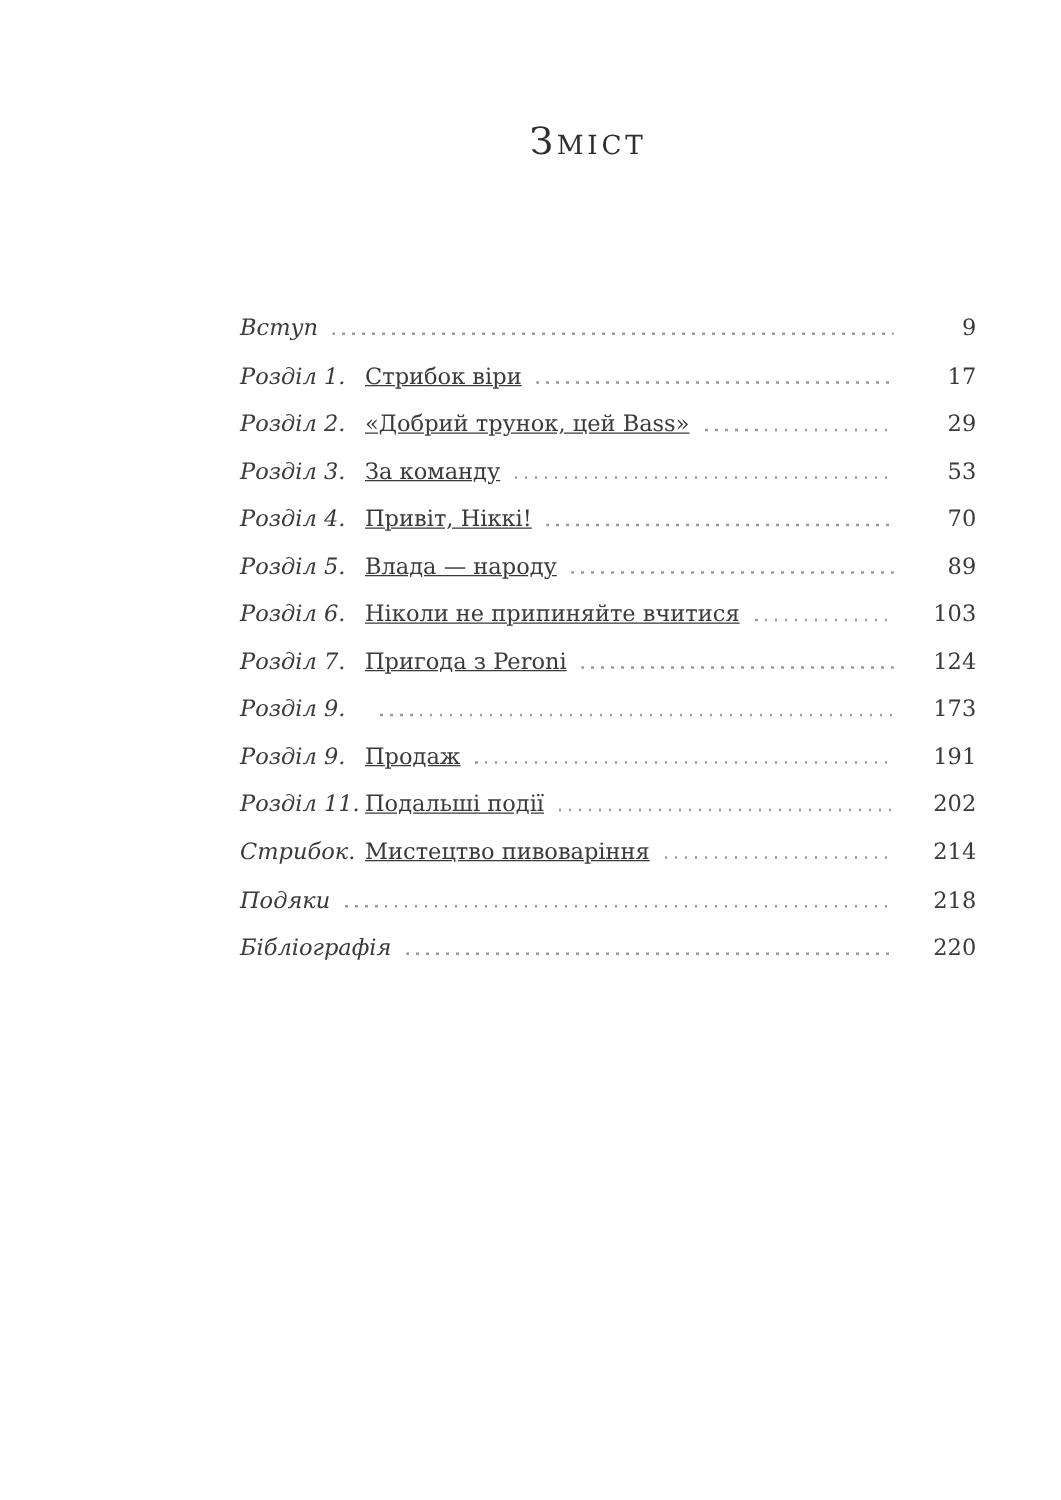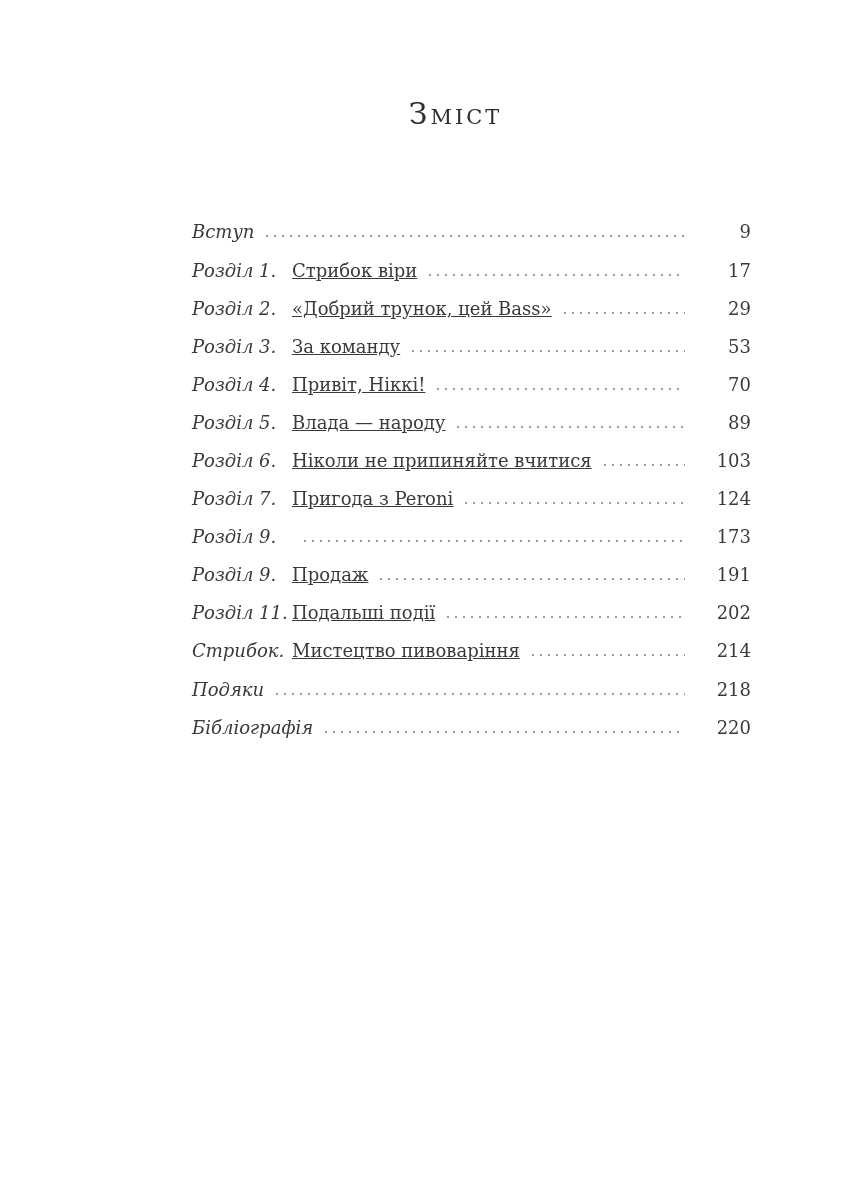--- a/index.html
+++ b/index.html
@@ -10,35 +10,35 @@
     width: 849px;
     height: 1200px;
     background: #ffffff;
     color: #3a3a3a;
     font-family: "DejaVu Serif", "Liberation Serif", serif;
   }
   .page {
     box-sizing: border-box;
     width: 849px;
     height: 1200px;
-    padding: 96px 98px 0 192px;
+    padding: 96px 68px 0 192px;
     background: #ffffff;
     overflow: hidden;
   }
   .toc-title {
     margin: 0 0 0 -32px;
     text-align: center;
     font-size: 30px;
     font-weight: 500;
     font-variant: small-caps;
     letter-spacing: 3px;
     color: #2e2e2e;
   }
   .toc-list {
-    margin-top: 88px;
+    margin-top: 119px;
   }
   .row {
     display: flex;
     align-items: baseline;
     font-size: 18px;
     line-height: 25px;
     margin-bottom: 13px;
     color: #3a3a3a;
   }
   .row.space-before {

